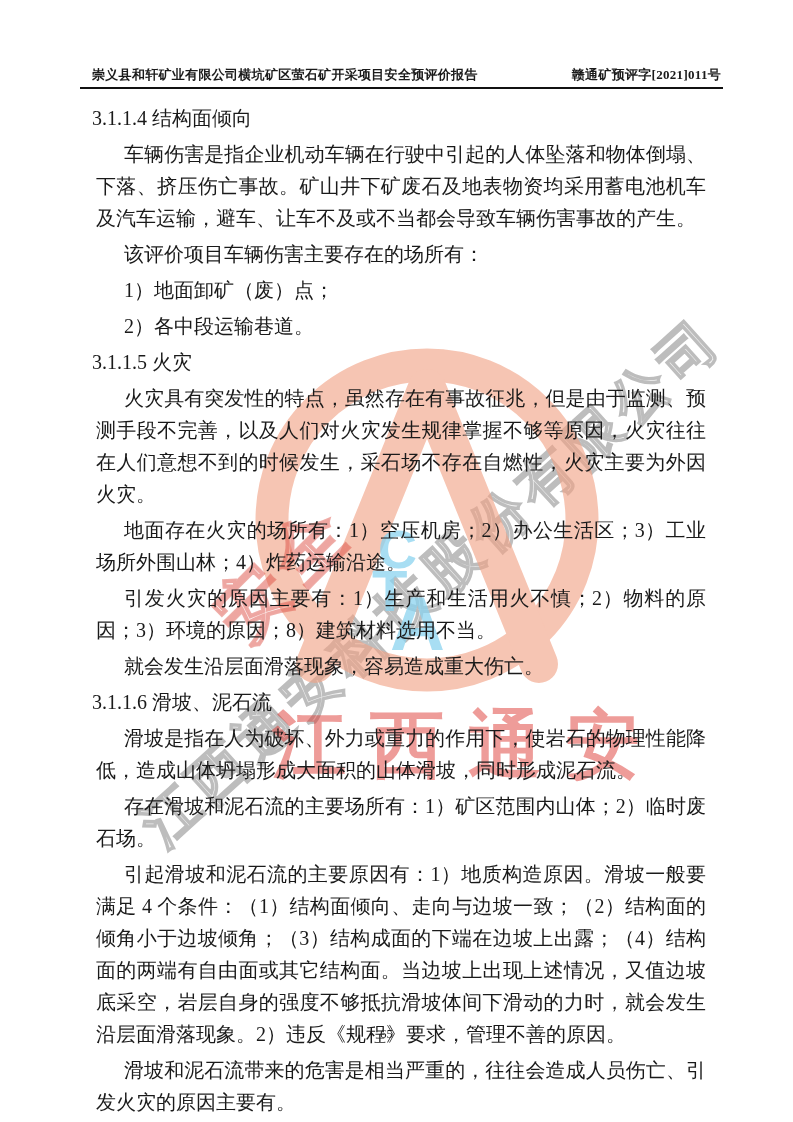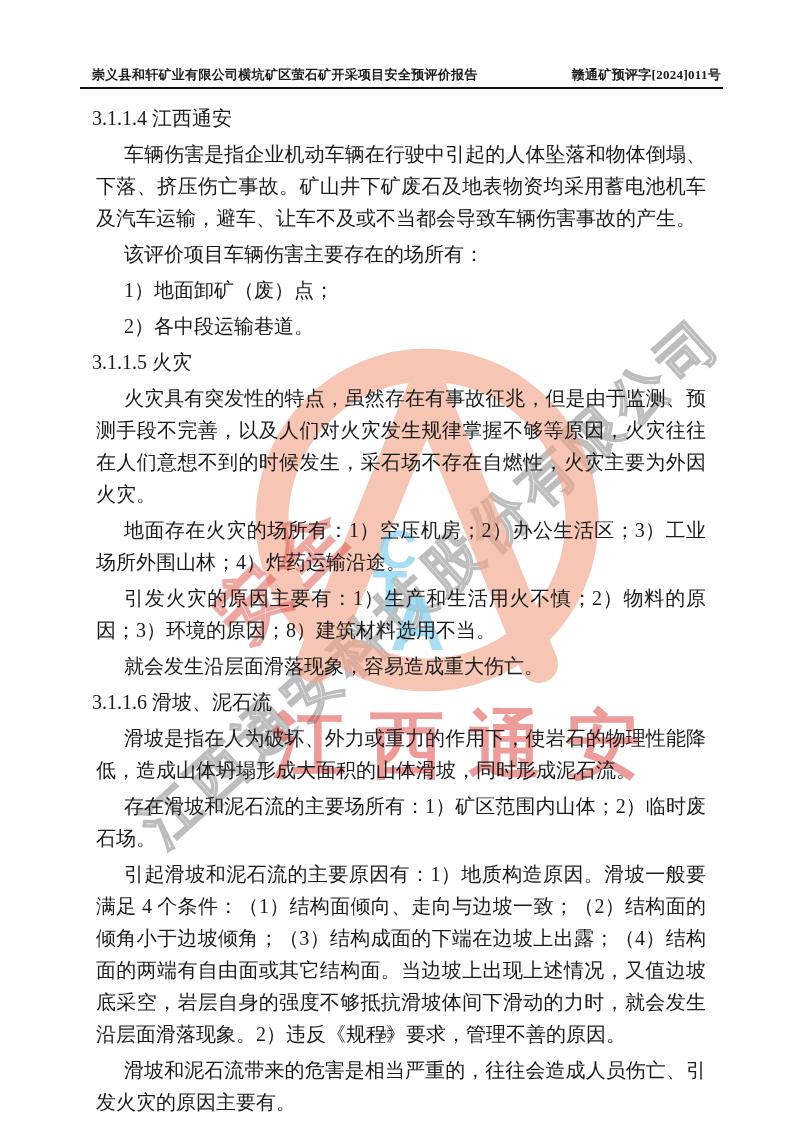--- a/index.html
+++ b/index.html
@@ -87,27 +87,27 @@
     <div class="wm-monogram wm-mono-t">T</div>
     <div class="wm-monogram wm-mono-a">A</div>
 
     <div class="wm-red-banner">江西通安</div>
   </div>
 
   <div class="content">
 
     <div class="header">
       <span>崇义县和轩矿业有限公司横坑矿区萤石矿开采项目安全预评价报告</span>
-      <span>赣通矿预评字[2024]011号</span>
+      <span>赣通矿预评字[2021]011号</span>
     </div>
 
     <div class="body-text">
 
       <div>
-        <h3 class="sec-heading">3.1.1.4 江西通安</h3>
+        <h3 class="sec-heading">3.1.1.4 结构面倾向</h3>
         <p class="para">车辆伤害是指企业机动车辆在行驶中引起的人体坠落和物体倒塌、下落、挤压伤亡事故。矿山井下矿废石及地表物资均采用蓄电池机车及汽车运输，避车、让车不及或不当都会导致车辆伤害事故的产生。</p>
         <p class="para">该评价项目车辆伤害主要存在的场所有：</p>
         <p class="para">1）地面卸矿（废）点；</p>
         <p class="para">2）各中段运输巷道。</p>
       </div>
 
       <div>
         <h3 class="sec-heading">3.1.1.5 火灾</h3>
         <p class="para">火灾具有突发性的特点，虽然存在有事故征兆，但是由于监测、预测手段不完善，以及人们对火灾发生规律掌握不够等原因，火灾往往在人们意想不到的时候发生，采石场不存在自燃性，火灾主要为外因火灾。</p>
         <p class="para">地面存在火灾的场所有：1）空压机房；2）办公生活区；3）工业场所外围山林；4）炸药运输沿途。</p>

